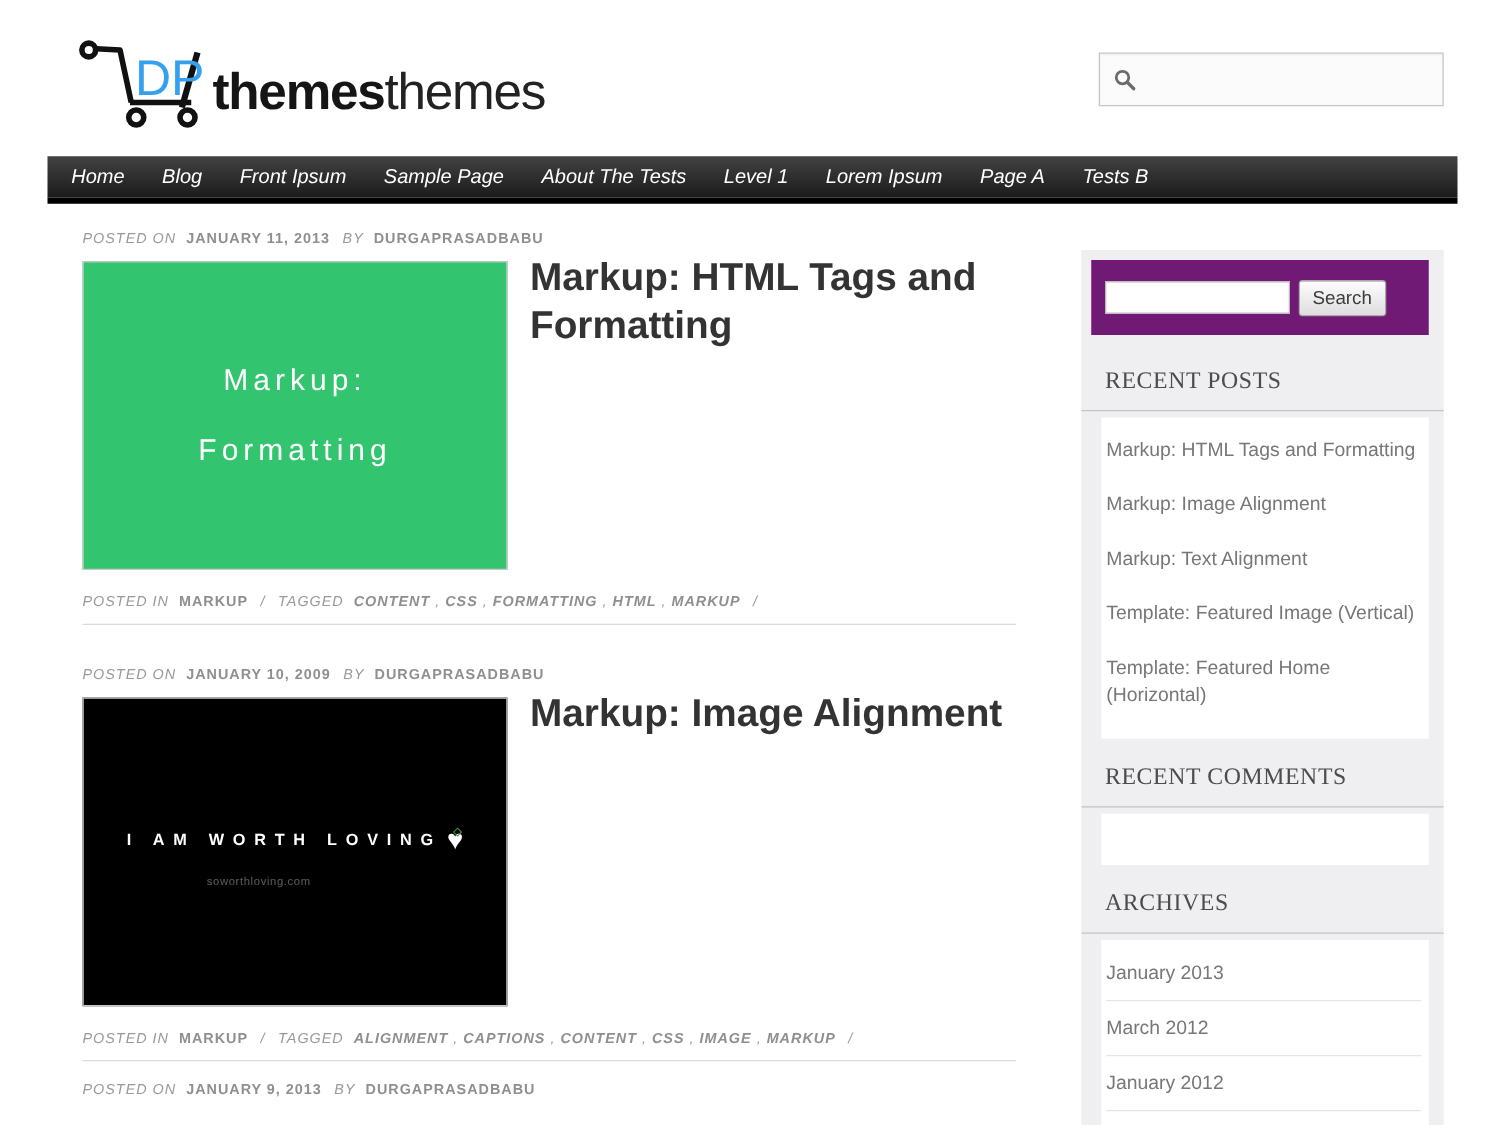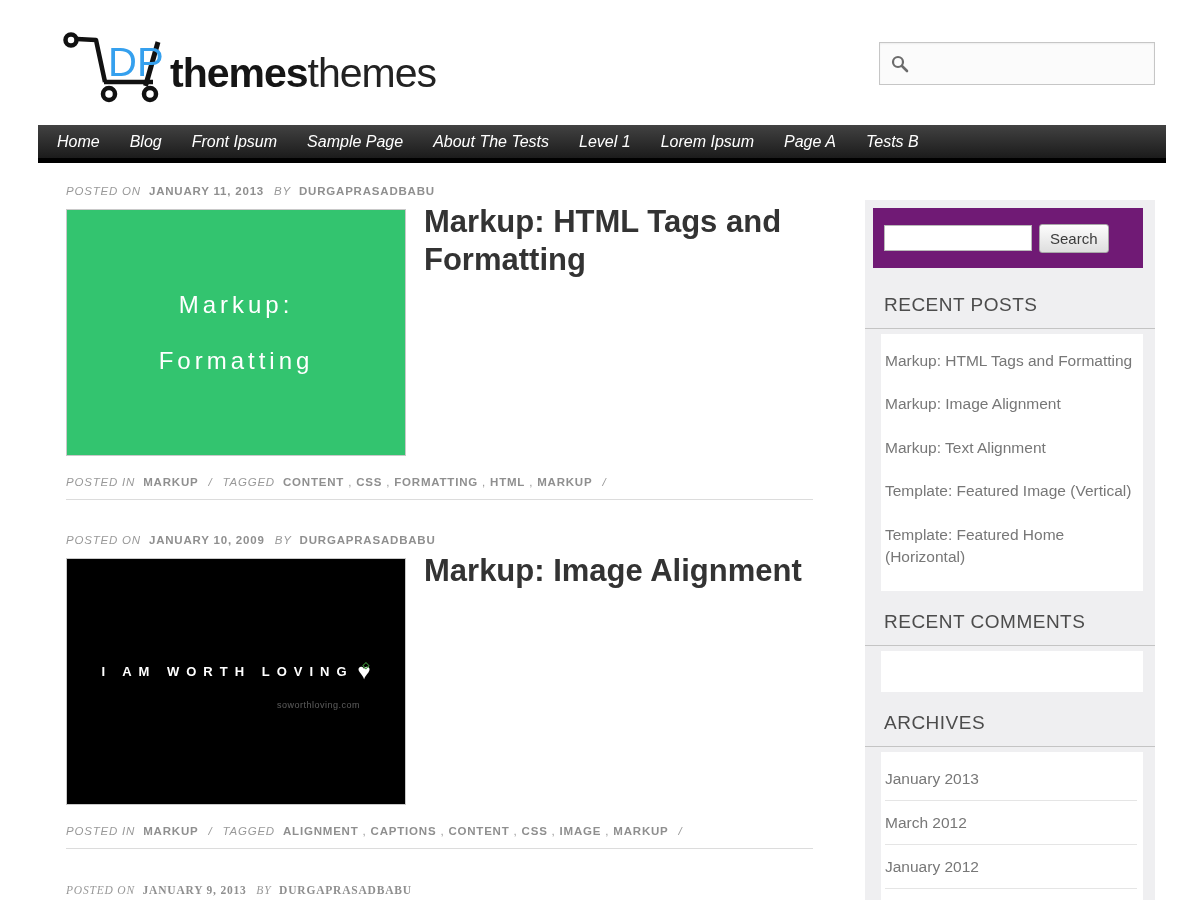--- a/index.html
+++ b/index.html
@@ -38,55 +38,55 @@
   .feat-img{
     width:338px;height:245px;border:1px solid #c9c9c9;flex:none;
     display:flex;flex-direction:column;justify-content:center;cursor:pointer;gap:12px;
   }
   .img-green1{background:#33c46f;}
   .img-green2{background:#000000;justify-content:flex-start;padding-top:0;}
   .img-line{color:#fff;font-size:24px;letter-spacing:4px;line-height:44px;text-align:center;font-weight:normal;}
   .img2-caption{margin-top:100px;color:#fff;font-size:13px;font-weight:bold;letter-spacing:7px;text-align:center;white-space:nowrap;}
   .heart{position:relative;display:inline-block;font-size:22px;letter-spacing:0;vertical-align:-3px;margin-left:4px;}
   .heart .diamond{position:absolute;left:5px;top:1px;font-size:9px;color:#3f9b3c;letter-spacing:0;}
-  .img2-site{color:rgba(255,255,255,0.35);font-size:9px;text-align:right;padding-right:45px;margin-top:3px;letter-spacing:0.5px;}
+  .img2-site{color:rgba(255,255,255,0.35);font-size:9px;text-align:center;padding-right:58px;margin-top:3px;letter-spacing:0.5px;}
   .post-title{
     font-size:31px;font-weight:bold;color:#333;line-height:38px;
     margin:-6px 0 0 18px;width:385px;cursor:pointer;
   }
   .post-footer{
     font-size:11.5px;color:#9a9a9a;letter-spacing:0.8px;
     margin-top:20px;padding-bottom:11px;border-bottom:1px solid #dcdcdc;
   }
-  .tag-list{display:inline;}
+  .tag-list{display:inline;font-style:italic;}
   .tag-item{display:inline;}
   .tag{font-weight:bold;color:#8f8f8f;cursor:pointer;}
   .tag-comma{color:#9a9a9a;margin:0 4px;}
   .tag-item:last-of-type .tag-comma{display:none;}
   .sep-slash{font-style:italic;color:#999;margin:0 6px;}
   .mt-post2{margin-top:34px;}
-  .mt-post3{margin-top:35px;font-family:Liberation Serif, serif;}
+  .mt-post3{margin-top:17px;}
   
   .sidebar{
     position:absolute;left:865px;top:200px;width:290px;height:700px;
     background:#efeff1;overflow:hidden;box-sizing:border-box;
   }
   .search-widget{
     background:#701a75;margin:8px 12px 6px 8px;height:60px;
     display:flex;align-items:center;padding-left:11px;box-sizing:border-box;
   }
   .sb-search-input{width:148px;height:26px;border:1px solid #b9b9b9;box-sizing:border-box;outline:none;font-size:14px;padding:0 5px;color:#444;}
   .sb-search-btn{
     margin-left:7px;font-size:15px;color:#3c3c3c;padding:5px 10px;
     background:linear-gradient(#fdfdfd,#dedede);border:1px solid #a8a8a8;border-radius:3px;cursor:pointer;
     font-family:"Liberation Sans",sans-serif;
   }
   .widget-title{
     font-size:19px;color:#4c4c4c;letter-spacing:0.5px;
-    padding:20px 0 12px 19px;border-bottom:1px solid #c4c4c4;
+    padding:20px 0 12px 19px;border-bottom:1px solid #c4c4c4;font-family:Liberation Serif, serif;
   }
   .widget-body{background:#fff;margin:5px 12px 0 16px;padding:5px 6px 12px 4px;}
   .sb-link{font-size:15.5px;color:#777;padding:11px 0 10px 0;line-height:1.45;cursor:pointer;}
   .comments-body{height:24px;}
   .archive-item{font-size:15.5px;color:#777;padding:13px 0 12px 0;border-bottom:1px solid #e5e5e5;cursor:pointer;}
 </style>
 </head>
 <body>
 
 <div class="site-header">

